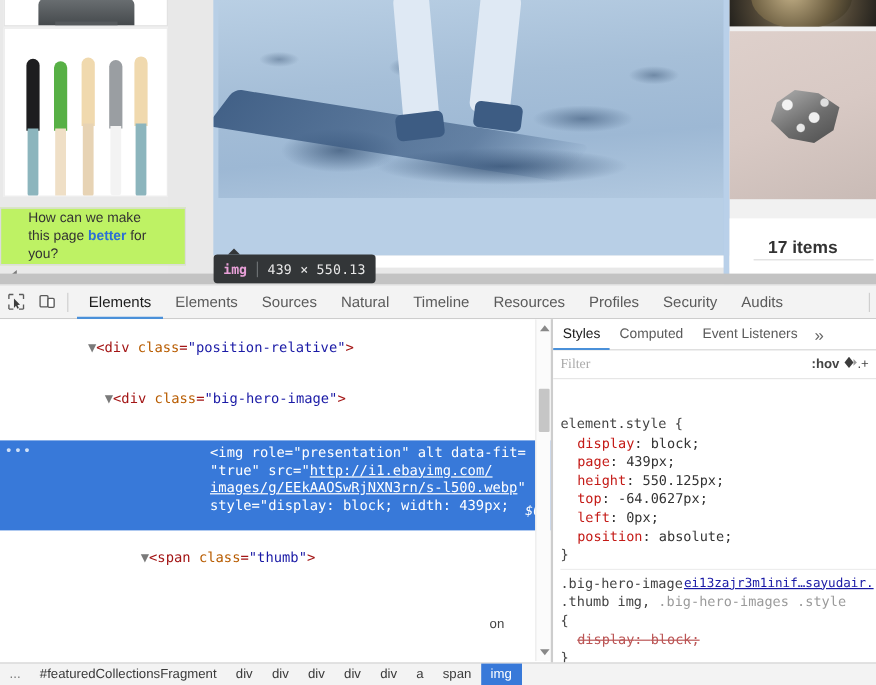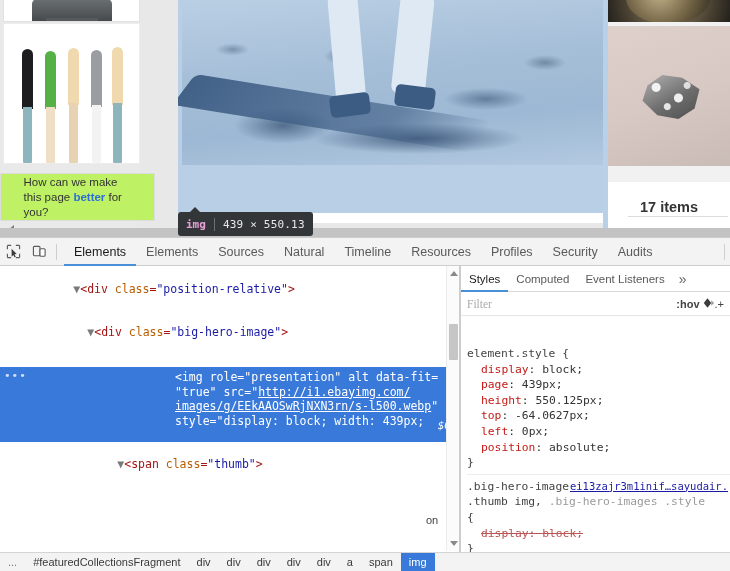--- a/index.html
+++ b/index.html
@@ -183,21 +183,21 @@
   .pname { color: #b85c00; }         
   .pval { color: #1a1aa6; }          
   .lnk { color: #1a1aa6; text-decoration: underline; }
   .row-sel {
     position: absolute; left: 0; width: 459px; background: #3879d9; color: #fff;
   }
   .row-sel .tag, .row-sel .pname, .row-sel .pval, .row-sel .lnk { color: #fff; }
   .row-sel .lnk { text-decoration: underline; }
   .dots { position: absolute; left: 4px; top: 2px; color: #cfe0f7; letter-spacing: 1px; font-size: 11px; }
   .sel-price { position: absolute; right: 8px; top: 52px; color: #fff; font-size: 11px; font-style: italic; }
-  .behind-on { position: absolute; left: 426px; top: 247px; font-size: 11px; color: #444; font-family:"Liberation Sans",sans-serif;}
+  .behind-on { position: absolute; left: 408px; top: 247px; font-size: 11px; color: #444; font-family:"Liberation Sans",sans-serif;}
 
   
   .img-popup {
     position: absolute; left: 167px; top: 413px; width: 250px; height: 140px;
     background: #fff; border: 1px solid #bdbdbd; box-shadow: 0 2px 6px rgba(0,0,0,.22);
     z-index: 40;
   }
   .img-popup::before {
     content: ""; position: absolute; left: 17px; top: -9px;
     border-left: 9px solid transparent; border-right: 9px solid transparent;

